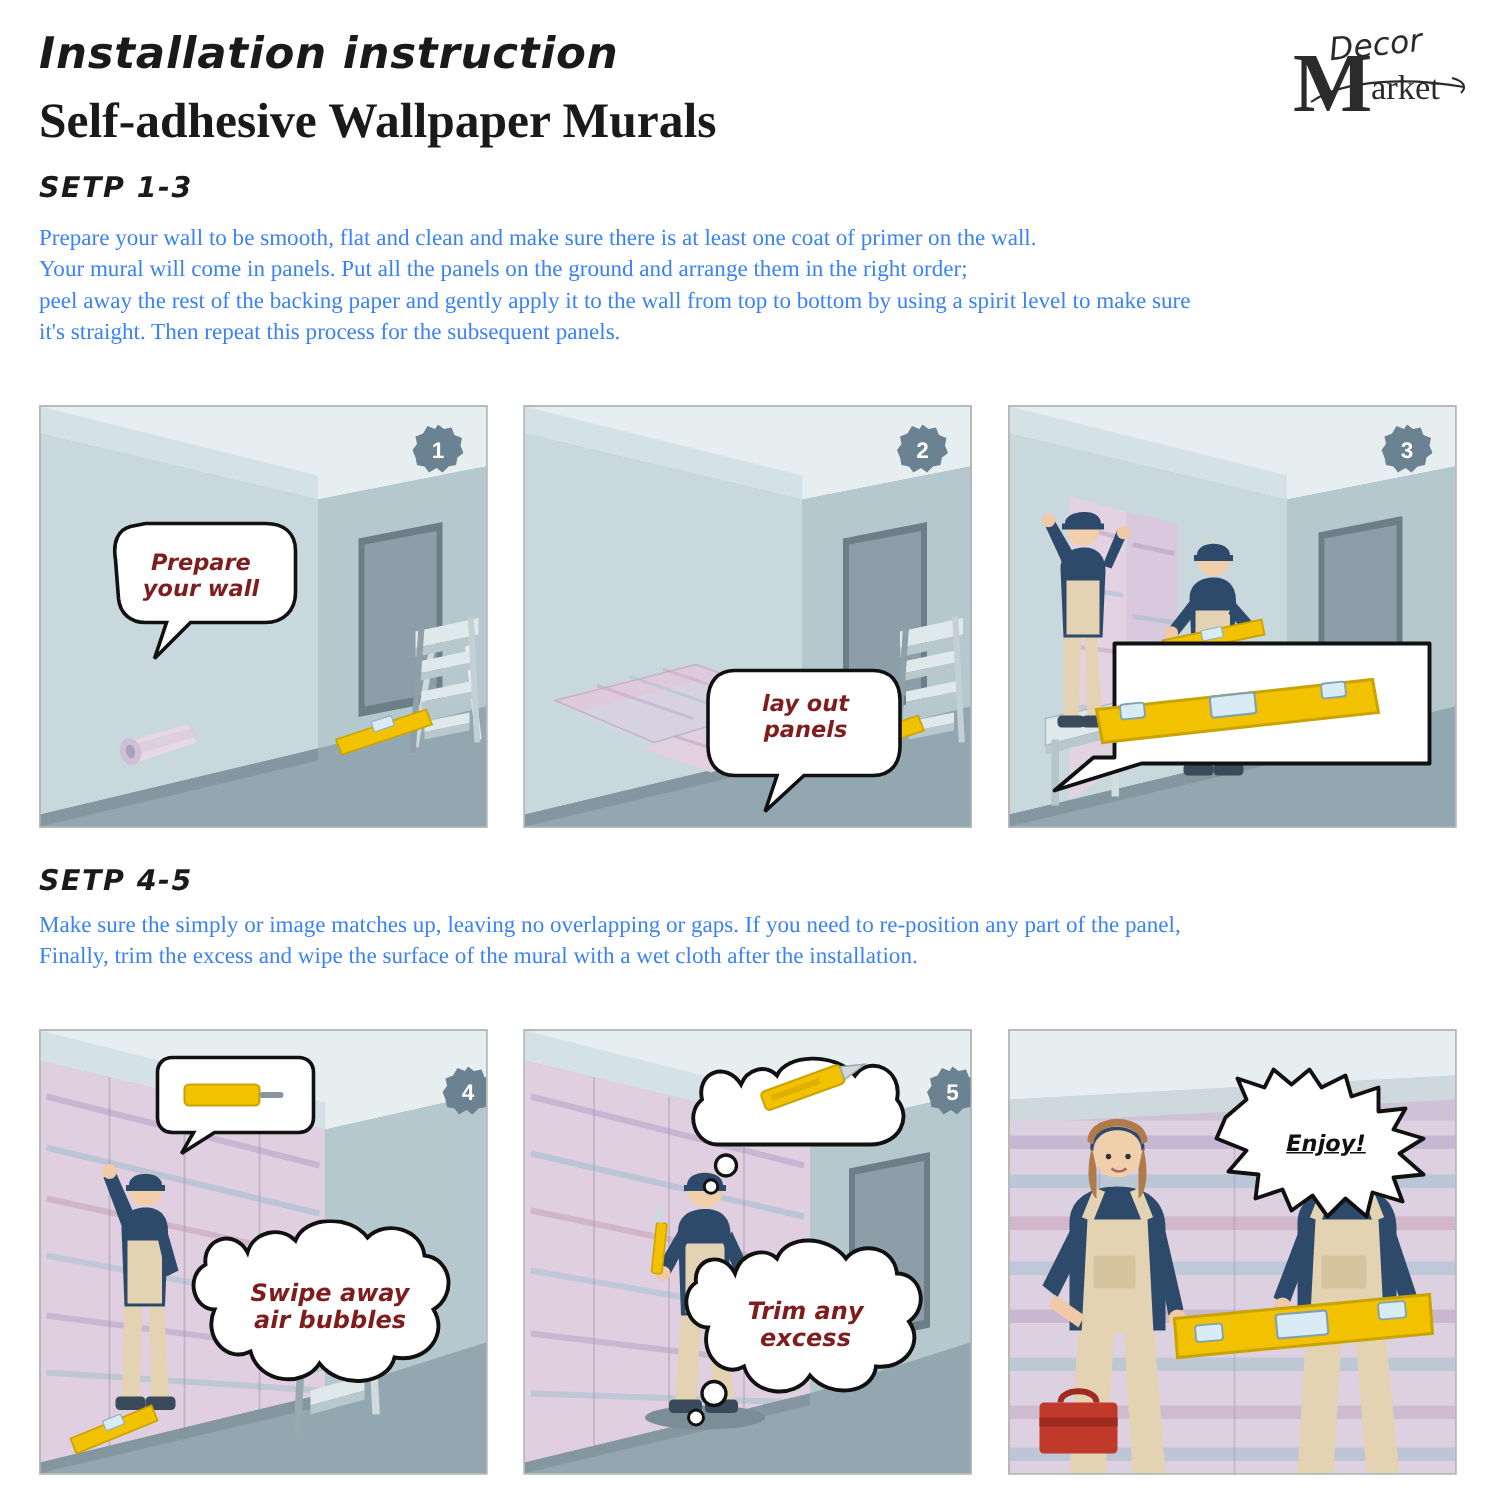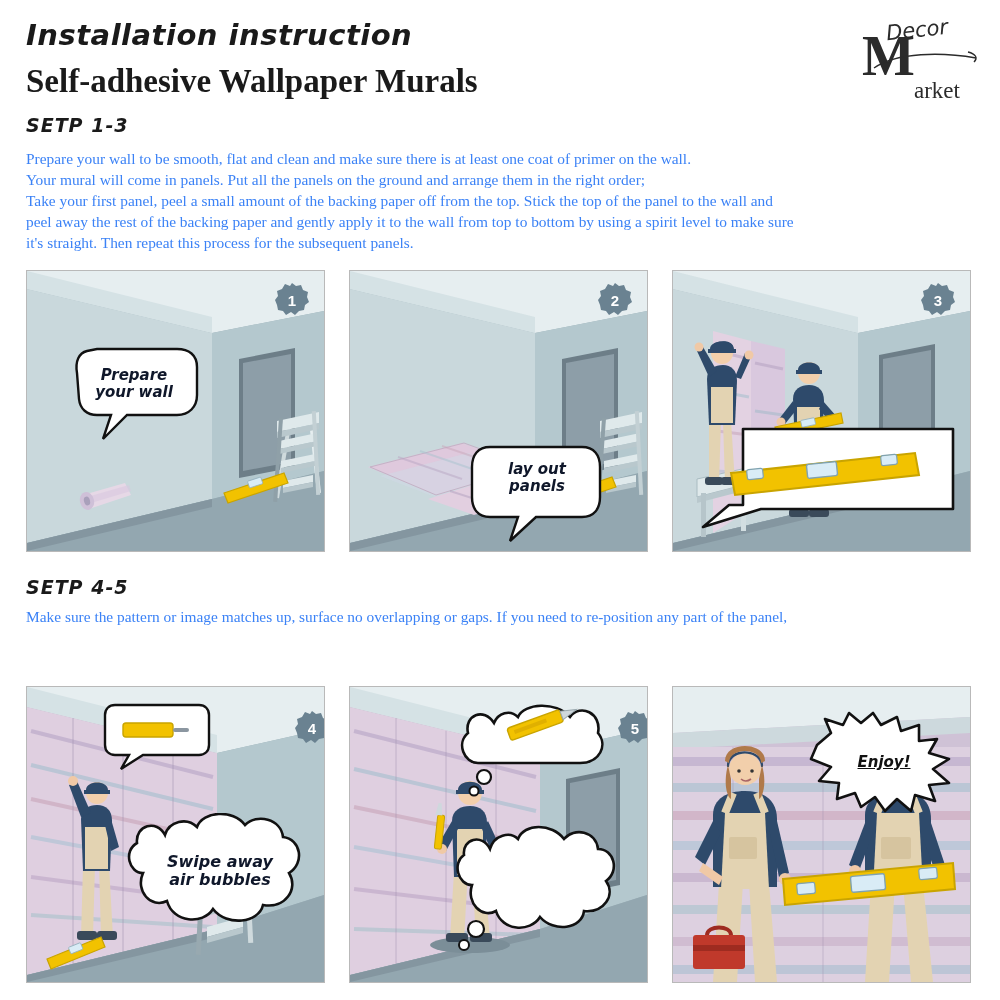--- a/index.html
+++ b/index.html
@@ -35,21 +35,21 @@
   }
   .logo .decor{
     position:absolute;left:84px;top:4px;
     font-family:"DejaVu Sans", sans-serif;
     font-style:italic;font-size:21px;color:#2b2b2b;
     transform:rotate(-6deg);
   }
   .logo .arket{
     position:absolute;left:112px;top:32px;
     font-family:"Liberation Serif", serif;
-    font-size:23px;color:#2b2b2b;margin-top:32px;
+    font-size:23px;color:#2b2b2b;
   }
   .logo .swash{
     position:absolute;left:70px;top:36px;width:110px;height:26px;
   }
 
   
   .steph{
     position:absolute;left:26px;
     font-family:"DejaVu Sans", sans-serif;
     font-style:italic;font-weight:bold;font-size:19px;
@@ -77,21 +77,21 @@
     display:flex;align-items:center;justify-content:center;
     color:#fff;font-family:"Liberation Sans",sans-serif;
     font-size:15px;font-weight:bold;
   }
 
   
   .room{position:absolute;inset:0;}
   .bubble-txt{
     font-family:"DejaVu Sans", sans-serif;
     font-style:italic;font-weight:bold;
-    text-align:center;color:#0f172a;
+    text-align:center;color:#7f1d1d;
     line-height:1.15;
   }
   .enjoy-txt{
     font-family:"DejaVu Sans", sans-serif;
     font-style:italic;font-weight:bold;
     text-align:center;color:#111;font-size:15px;text-decoration:underline;
   }
 </style>
 </head>
 <body>
@@ -108,21 +108,20 @@
     <svg class="swash" viewBox="0 0 110 26">
       <path d="M2 18 C 25 2, 70 2, 104 8" stroke="#2b2b2b" stroke-width="1.4" fill="none"></path>
       <path d="M96 2 C 104 4, 106 8, 102 12" stroke="#2b2b2b" stroke-width="1.4" fill="none"></path>
     </svg>
   </div>
 
   <div class="steph" style="top:114px">SETP 1-3</div>
   <div class="body-text" style="top:148px">
     <div>Prepare your wall to be smooth, flat and clean and make sure there is at least one coat of primer on the wall.</div>
     <div>Your mural will come in panels. Put all the panels on the ground and arrange them in the right order;</div>
-    <div>Take your first panel, peel a small amount of the backing paper off from the top. Stick the top of the panel to the wall and</div>
     <div>peel away the rest of the backing paper and gently apply it to the wall from top to bottom by using a spirit level to make sure</div>
     <div>it's straight. Then repeat this process for the subsequent panels.</div>
   </div>
 
   <div class="panel" style="left:26px;top:270px;width:297px;height:280px;">
     <svg class="room" viewBox="0 0 297 280" preserveAspectRatio="none">
       <rect x="0" y="0" width="297" height="280" fill="#9cb0b8"></rect>
 
       <polygon points="0,0 297,0 297,40 185,62 0,18" fill="#e6eef0"></polygon>
       <polygon points="0,0 185,46 185,62 0,18" fill="#d5e2e5"></polygon>
@@ -354,21 +353,22 @@
     <div class="badge" style="left:248px;top:12px">
       <svg viewBox="0 0 34 34" width="34" height="34">
           <polygon points="17,0 21,3 26,2 28,7 33,9 32,14 34,19 30,22 29,27 24,28 20,32 16,29 11,32 8,28 3,27 2,22 0,17 3,13 2,8 7,6 10,1 15,3" fill="#6a8291"></polygon>
         </svg>
       <span>3</span>
     </div>
   </div>
 
   <div class="steph" style="top:576px">SETP 4-5</div>
   <div class="body-text" style="top:606px">
-    <div> Make sure the pattern or image matches up, surface no overlapping or gaps. If you need to re-position any part of the panel,</div>
+    <div> Make sure the simply or image matches up, leaving no overlapping or gaps. If you need to re-position any part of the panel,</div>
+    <div> Finally, trim the excess and wipe the surface of the mural with a wet cloth after the installation.</div>
   </div>
 
   <div class="panel" style="left:26px;top:686px;width:297px;height:295px;">
     <svg class="room" viewBox="0 0 297 295" preserveAspectRatio="none">
       <rect x="0" y="0" width="297" height="295" fill="#9cb0b8"></rect>
       <polygon points="0,0 297,0 297,42 190,66 0,20" fill="#e6eef0"></polygon>
       <polygon points="0,0 190,48 190,66 0,20" fill="#d5e2e5"></polygon>
 
       <polygon points="0,20 190,66 190,242 0,288" fill="#dfcfe0"></polygon>
       <g opacity=".6">
@@ -499,20 +499,24 @@
       </g>
       <circle cx="24" cy="76" r="7" fill="#ffffff" stroke="#111" stroke-width="2.2"></circle>
       <circle cx="14" cy="90" r="4.5" fill="#ffffff" stroke="#111" stroke-width="2"></circle>
     </svg>
 
     <svg style="position:absolute;left:104px;top:136px;width:166px;height:140px" viewBox="0 0 166 140">
       <path d="M36,26 C28,10 8,16 10,32 C-2,40 4,62 18,62 C12,80 28,96 42,88 C48,108 76,110 86,94 C100,110 128,106 130,88 C150,90 162,72 152,58 C166,48 160,26 144,26 C142,8 120,4 110,16 C98,0 70,0 64,16 C56,8 40,12 36,26 Z" fill="#ffffff" stroke="#111" stroke-width="2.6"></path>
       <circle cx="22" cy="106" r="8" fill="#ffffff" stroke="#111" stroke-width="2.2"></circle>
       <circle cx="10" cy="122" r="5" fill="#ffffff" stroke="#111" stroke-width="2"></circle>
     </svg>
+    <div class="bubble-txt" style="position:absolute;left:116px;top:178px;width:142px;font-size:16px;">
+      <div>Trim any</div>
+      <div>excess</div>
+    </div>
 
     <div class="badge" style="left:268px;top:24px">
       <svg viewBox="0 0 34 34" width="34" height="34">
           <polygon points="17,0 21,3 26,2 28,7 33,9 32,14 34,19 30,22 29,27 24,28 20,32 16,29 11,32 8,28 3,27 2,22 0,17 3,13 2,8 7,6 10,1 15,3" fill="#6a8291"></polygon>
         </svg>
       <span>5</span>
     </div>
   </div>
 
   <div class="panel" style="left:672px;top:686px;width:297px;height:295px;">

